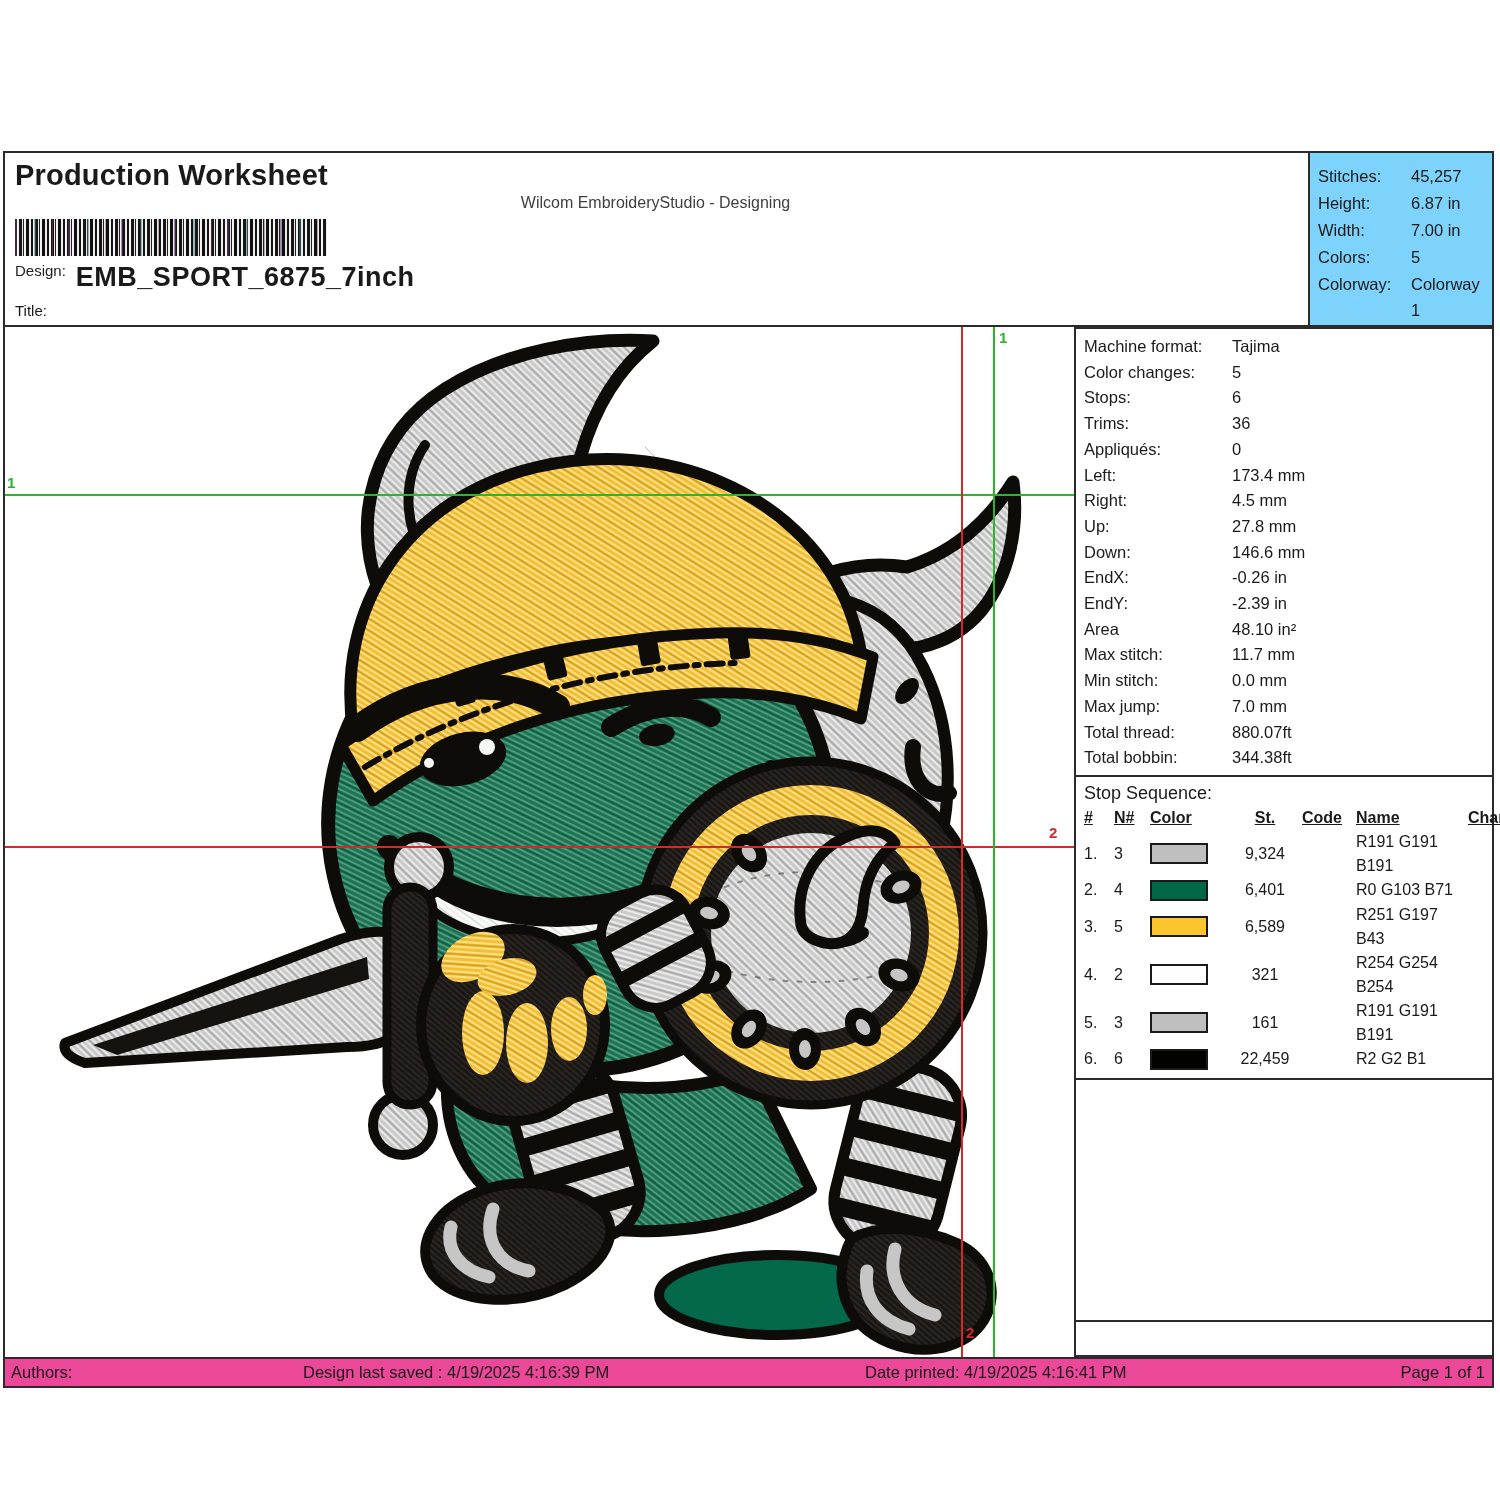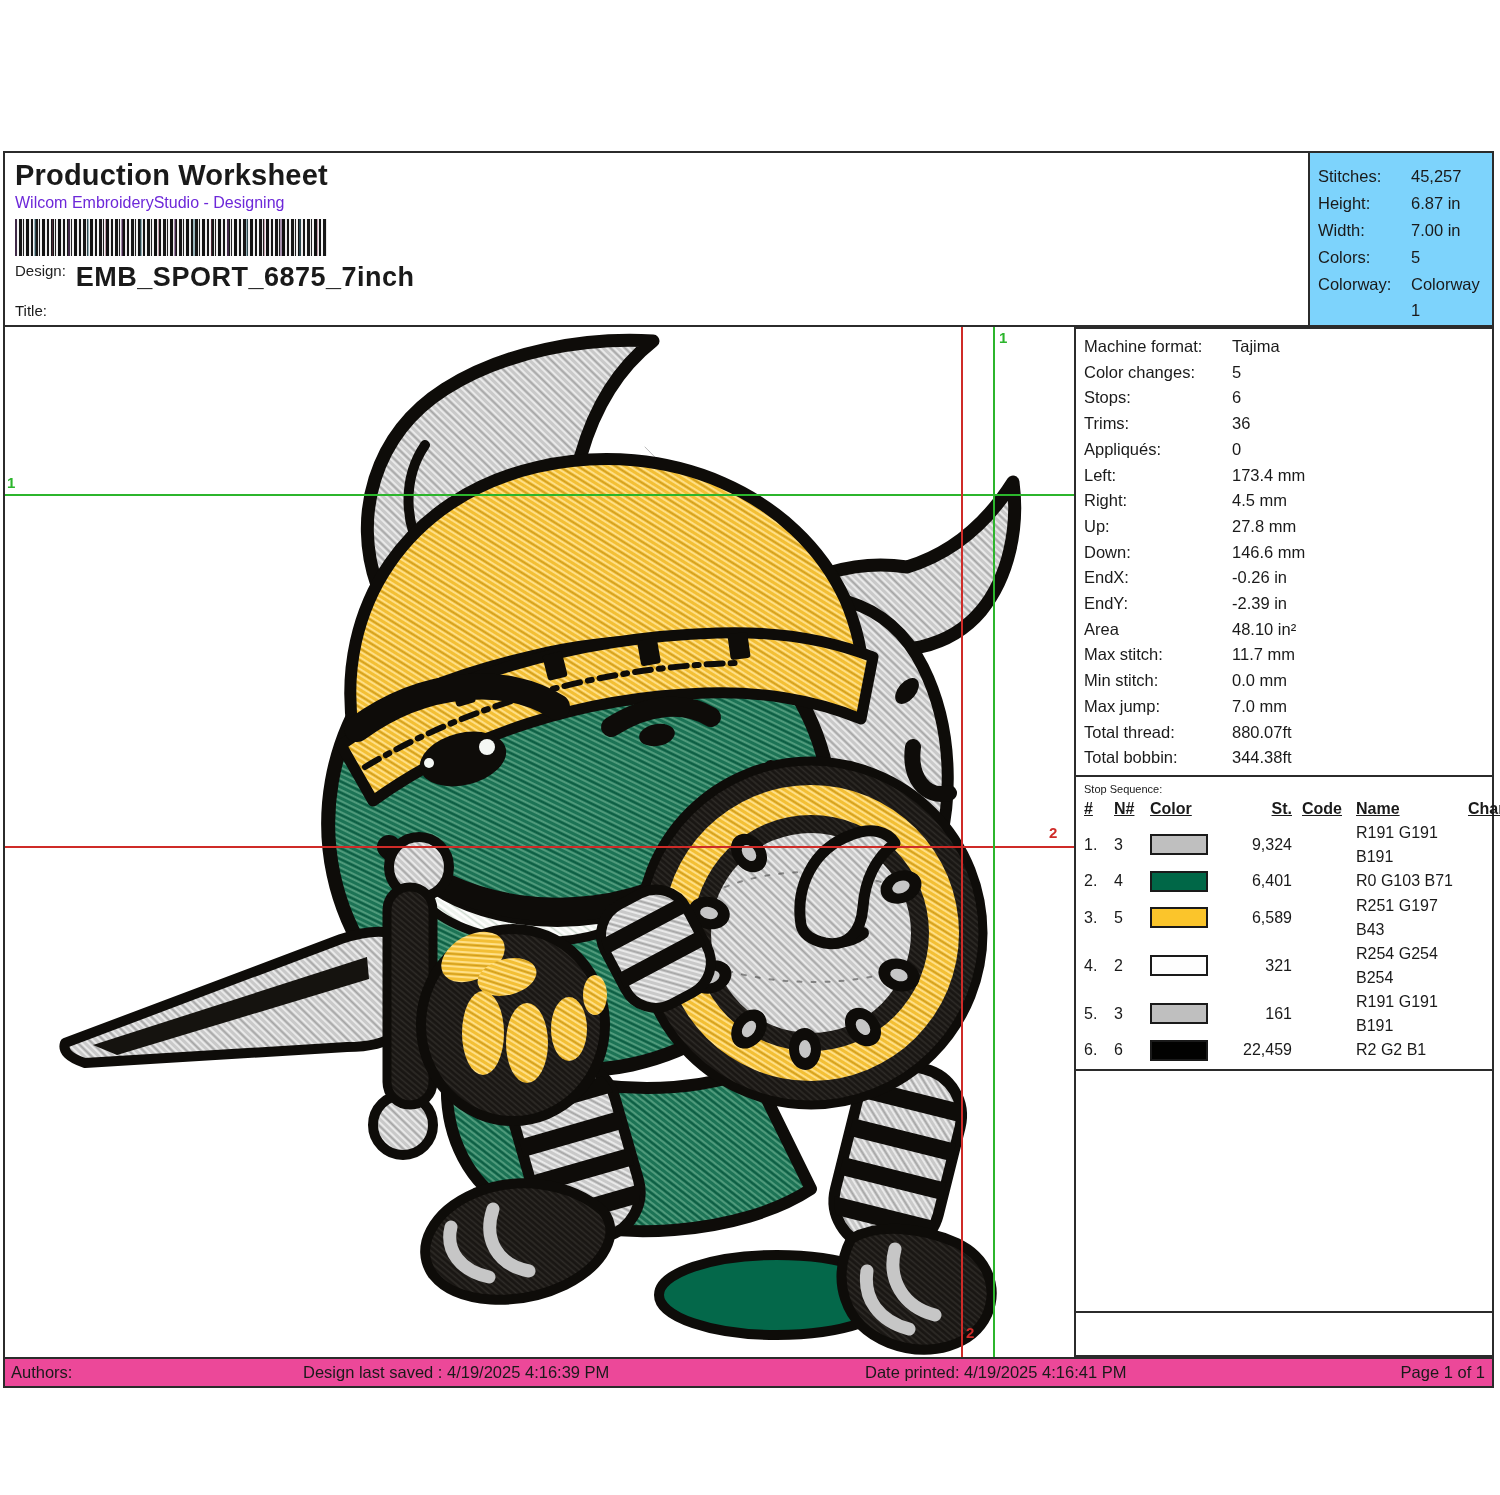--- a/index.html
+++ b/index.html
@@ -15,21 +15,21 @@
   .hdr-row { display:flex;margin-top:24px; }
   .hdr-left {
     flex:1; border:2px solid #2b2b2b; height:176px; padding:6px 12px 4px 10px;
     position:relative; background:#fff;
   }
   .hdr-right {
     width:186px; border:2px solid #2b2b2b; margin-left:-2px; height:176px;
     padding:10px 6px 0 8px; background:#7dd3fc;
   }
   .pw-title { font-size:29px; font-weight:bold; letter-spacing:.2px; line-height:32px; }
-  .pw-sub { font-size:16px; margin-top:3px; color:#6d28d9; }
+  .pw-sub { font-size:16px; margin-top:3px; color:#404040;text-align:center; }
   .barcode {
     width:312px; height:37px; margin:7px 0 6px 0;
     background:
       repeating-linear-gradient(90deg, rgba(99,58,112,.55) 0 2px, rgba(0,0,0,0) 2px 19px, rgba(66,118,130,.5) 19px 21px, rgba(0,0,0,0) 21px 37px, rgba(140,60,90,.45) 37px 38px, rgba(0,0,0,0) 38px 53px),
       repeating-linear-gradient(90deg, #141414 0 2px, #f5f5f5 2px 4px, #171717 4px 7px, #e9e9e9 7px 8px, #202020 8px 9px, #f1f1f1 9px 11px, #101010 11px 14px, #ececec 14px 16px);
   }
   .design-row { display:flex; align-items:flex-start; gap:10px; }
   .mini-label { font-size:15px; color:#222; }
   .design-name { font-size:27px; font-weight:bold; letter-spacing:.5px; }
   .title-label { margin-top:9px; font-size:15px; }
@@ -52,27 +52,27 @@
 
   .right-panel {
     width:420px; border:2px solid #2b2b2b; display:flex; flex-direction:column; background:#fff;
   }
   .panel-sec { border-bottom:2px solid #2b2b2b; }
   .machine-grid {
     display:grid; grid-template-columns:148px 1fr; font-size:16.5px;
     line-height:25.7px; padding:5px 4px 4px 8px;
   }
   .stops-sec { padding:3px 0 6px 0; }
-  .stops-title { font-size:11px; padding:3px 4px 2px 8px; }
+  .stops-title { font-size:18px; padding:3px 4px 2px 8px; }
   .stops-grid {
     display:grid; grid-template-columns:30px 36px 88px 64px 54px 112px 1fr;
     font-size:16px; line-height:24px; align-items:center; padding:0 4px 0 8px;
   }
   .col-h { font-weight:bold; text-decoration:underline; }
-  .st-num { text-align:right; padding-right:10px; }
+  .st-num { text-align:center; padding-right:10px; }
   .chart-h { text-align:right; padding-right:2px; }
   .swatch { width:58px; height:21px; border:2px solid #1a1a1a; margin:2px 0; }
   .notes-1 { height:242px; }
   .notes-2 { flex:1; }
 
   
   .footer-bar {
     position:relative; height:31px; border:2px solid #2b2b2b; background:#ec4899;
     font-size:16.5px;
   }

